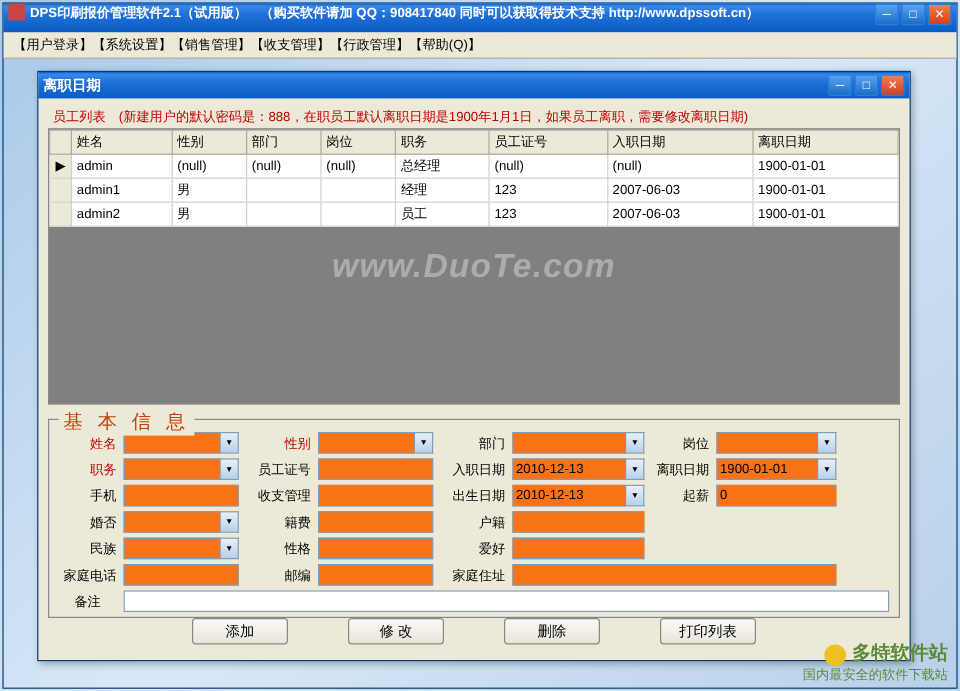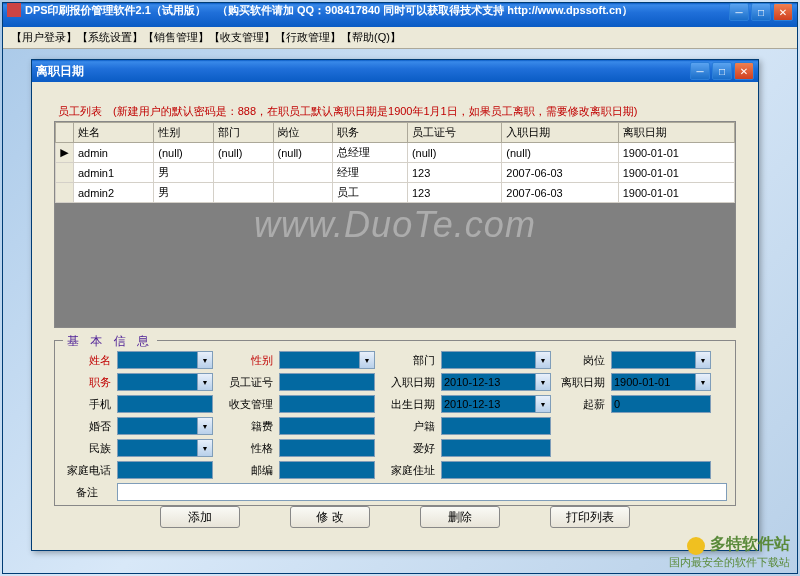--- a/index.html
+++ b/index.html
@@ -10,34 +10,34 @@
 .outer-titlebar .title{flex:1;font-weight:bold;font-size:11px;white-space:nowrap;overflow:hidden}
 .win-buttons{display:flex;gap:2px}
 .win-btn{width:20px;height:18px;background:linear-gradient(to bottom,#5aa3f0,#1a6ec9);border:1px solid #2a7ed9;border-radius:2px;color:#fff;font-size:10px;display:flex;align-items:center;justify-content:center;cursor:pointer}
 .win-btn.close{background:linear-gradient(to bottom,#f08050,#d04020)}
 .menubar{background:#ece9d8;height:22px;display:flex;align-items:center;padding:0 8px;border-bottom:1px solid #aca899;font-size:12px}
 .menubar span{cursor:pointer}
 .workspace{position:absolute;top:48px;left:4px;right:4px;bottom:4px}
 .inner-window{position:absolute;top:8px;left:24px;width:728px;height:492px;border:1px solid #003c74;background:#ece9d8;box-shadow:2px 2px 6px rgba(0,0,0,.3)}
 .inner-titlebar{background:linear-gradient(to bottom,#0a5bc4 0%,#3889e9 8%,#1f6fd9 40%,#0a5bc4 100%);height:22px;display:flex;align-items:center;padding:0 4px;color:#fff}
 .inner-titlebar .title{flex:1;font-weight:bold;font-size:12px}
-.inner-body{padding:22px;height:calc(100% - 22px);display:flex;flex-direction:column}
+.inner-body{padding:8px;height:calc(100% - 22px);display:flex;flex-direction:column}
 .list-hint{color:#c00000;font-size:11px;margin-bottom:2px;padding-left:4px}
 .grid-wrap{border:1px solid #888;background:#808080;height:230px;position:relative;overflow:hidden}
 .grid{width:100%;border-collapse:collapse;background:#fff}
 .grid th{background:#ece9d8;border:1px solid #aca899;padding:2px 4px;font-weight:normal;text-align:left;height:18px}
 .grid td{border:1px solid #d4d0c8;padding:2px 4px;height:17px;background:#fff}
 .grid td:first-child{background:#ece9d8;width:18px;text-align:center}
-.watermark{position:absolute;top:50%;left:50%;transform:translate(-50%,-50%);color:rgba(255,255,255,.35);font-size:36px;font-style:italic;font-weight:normal;pointer-events:none;letter-spacing:1px}
+.watermark{position:absolute;top:50%;left:50%;transform:translate(-50%,-50%);color:rgba(255,255,255,.35);font-size:28px;font-style:italic;font-weight:bold;pointer-events:none;letter-spacing:1px}
 .form-section{margin-top:12px;border:1px solid #888;padding:8px 8px 4px;background:#ece9d8;position:relative}
-.form-title{color:#4c1d95;letter-spacing:4px;font-size:12px;position:absolute;top:-8px;left:8px;background:#ece9d8;padding:0 4px}
+.form-title{color:#c2410c;letter-spacing:4px;font-size:16px;position:absolute;top:-8px;left:8px;background:#ece9d8;padding:0 4px}
 .form-grid{display:grid;grid-template-columns:48px 96px 54px 96px 54px 110px 48px 100px;gap:4px 6px;align-items:center;margin-top:2px}
 .form-grid label{text-align:right;font-size:11px}
 .form-grid label.red{color:#c00000}
-.form-grid input,.form-grid select{width:100%;height:18px;border:1px solid #7f9db9;background:#0369a1;padding:0 2px;font-size:11px}
+.form-grid input,.form-grid select{width:100%;height:18px;border:1px solid #7f9db9;background:#f97316;padding:0 2px;font-size:11px}
 .form-grid .combo{display:flex}
 .form-grid .combo input{flex:1}
 .form-grid .combo .dd{width:15px;background:linear-gradient(#e8f0fb,#b8d0ea);border:1px solid #7f9db9;border-left:none;display:flex;align-items:center;justify-content:center;font-size:7px;cursor:pointer}
 .remark-row{display:flex;align-items:center;gap:6px;margin-top:4px}
 .remark-row label{width:48px;text-align:center}
 .remark-row input{flex:1;height:18px;border:1px solid #7f9db9}
 .btn-row{display:flex;justify-content:center;gap:50px;}
 .btn{width:80px;height:22px;background:linear-gradient(#fafaf6,#e8e4d8);border:1px solid #888;border-radius:3px;cursor:pointer;font-size:12px}
 .footer-brand{position:absolute;bottom:6px;right:10px;text-align:right;color:#5a8a3a;font-size:11px;z-index:10}
 .footer-brand .big{font-size:16px;font-weight:bold;color:#5a8a3a}

